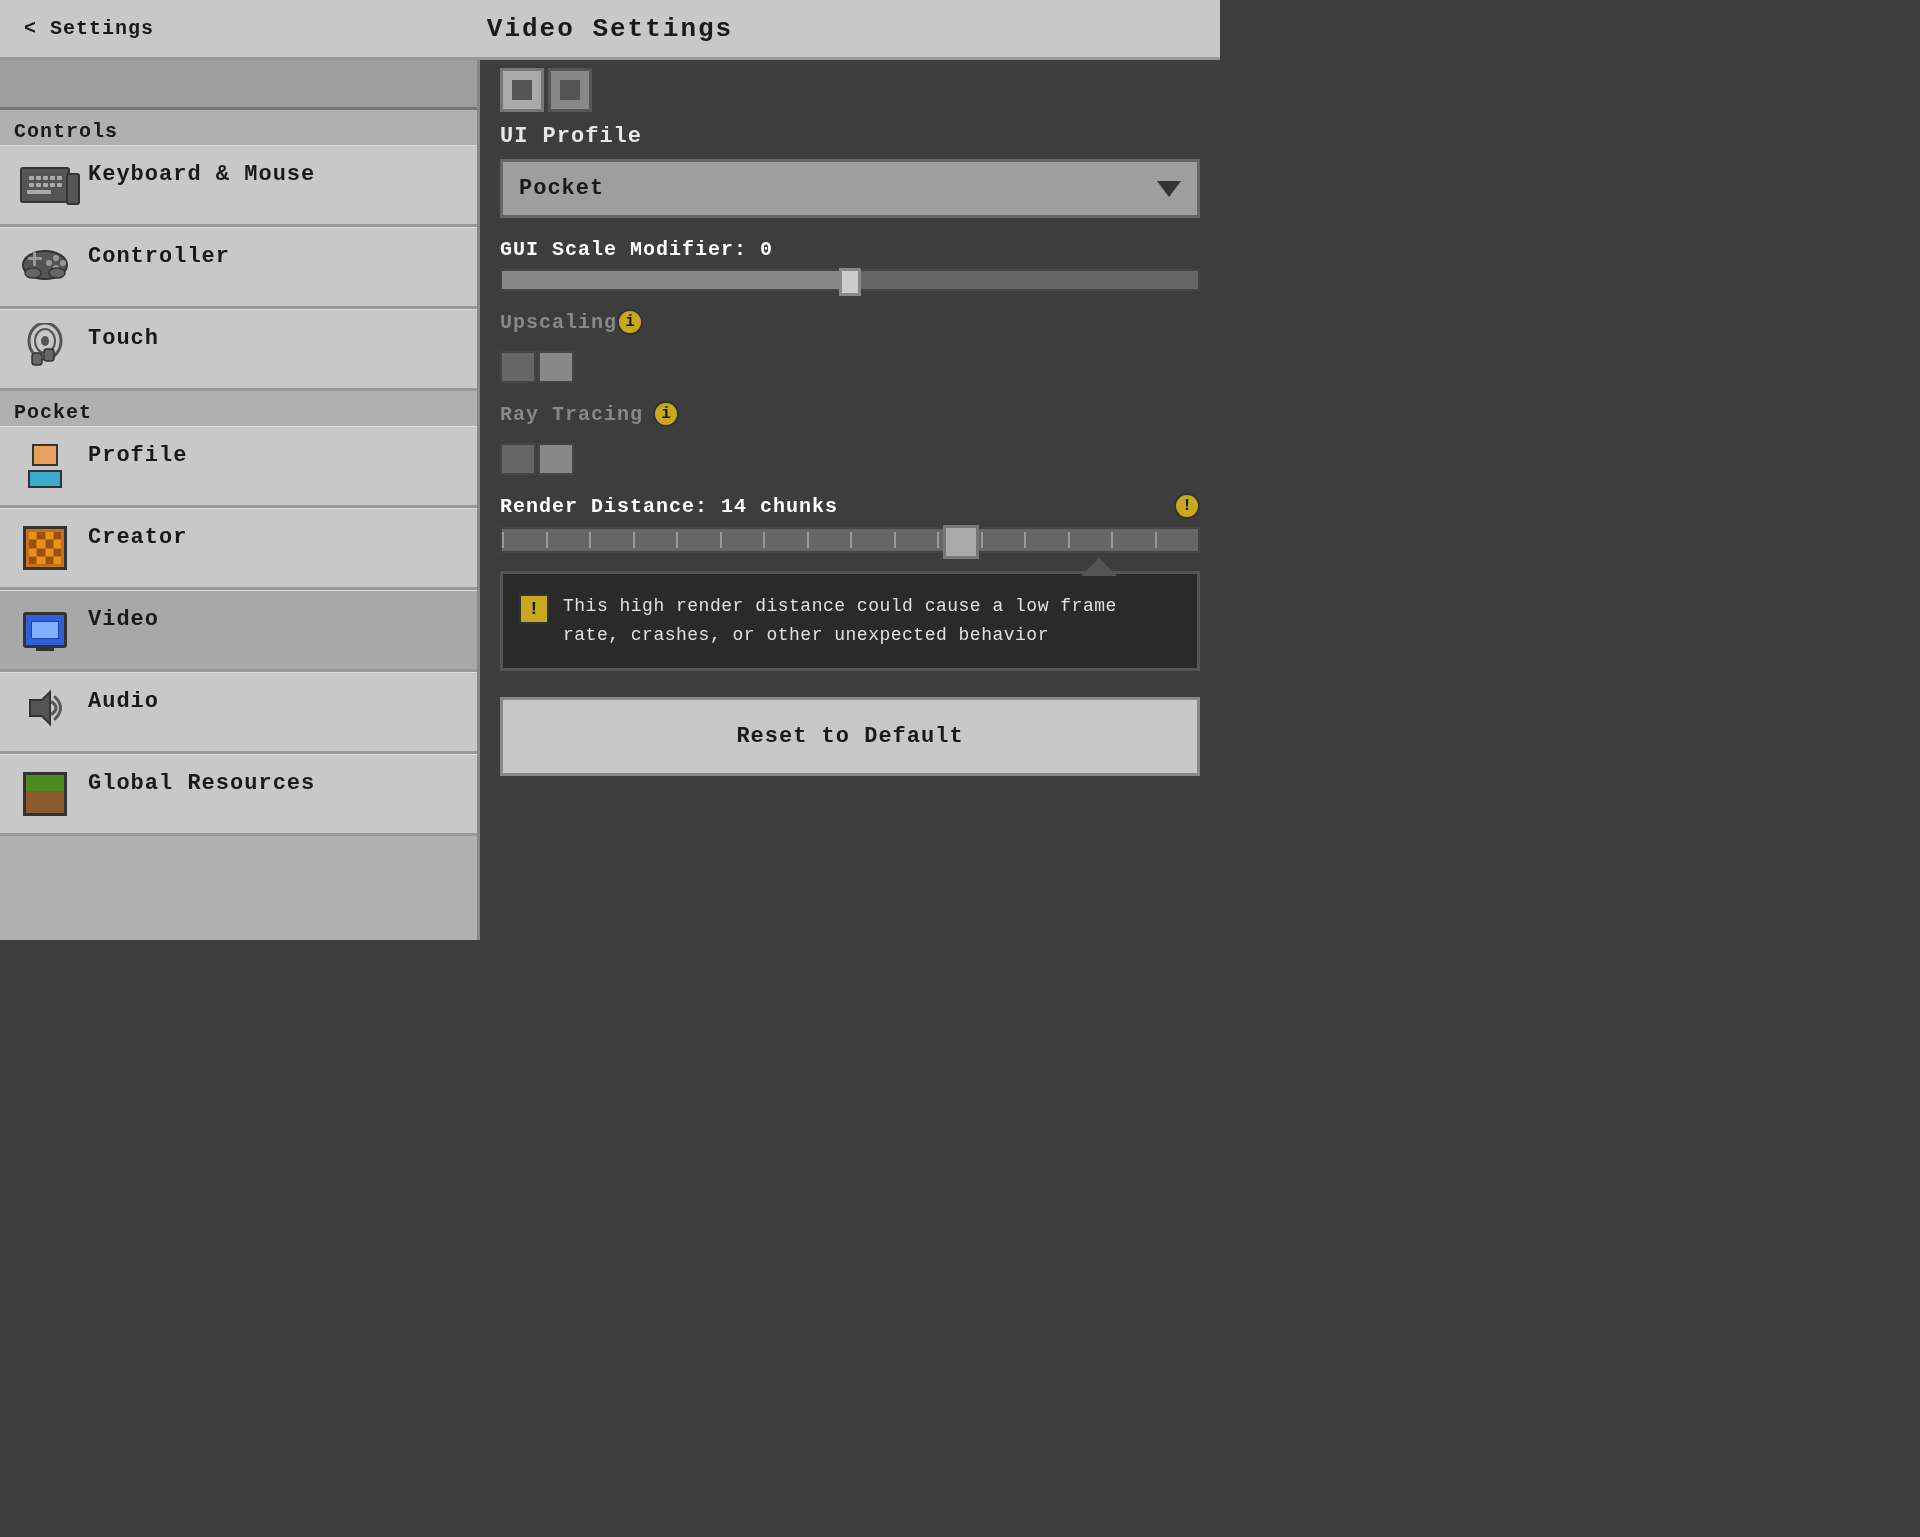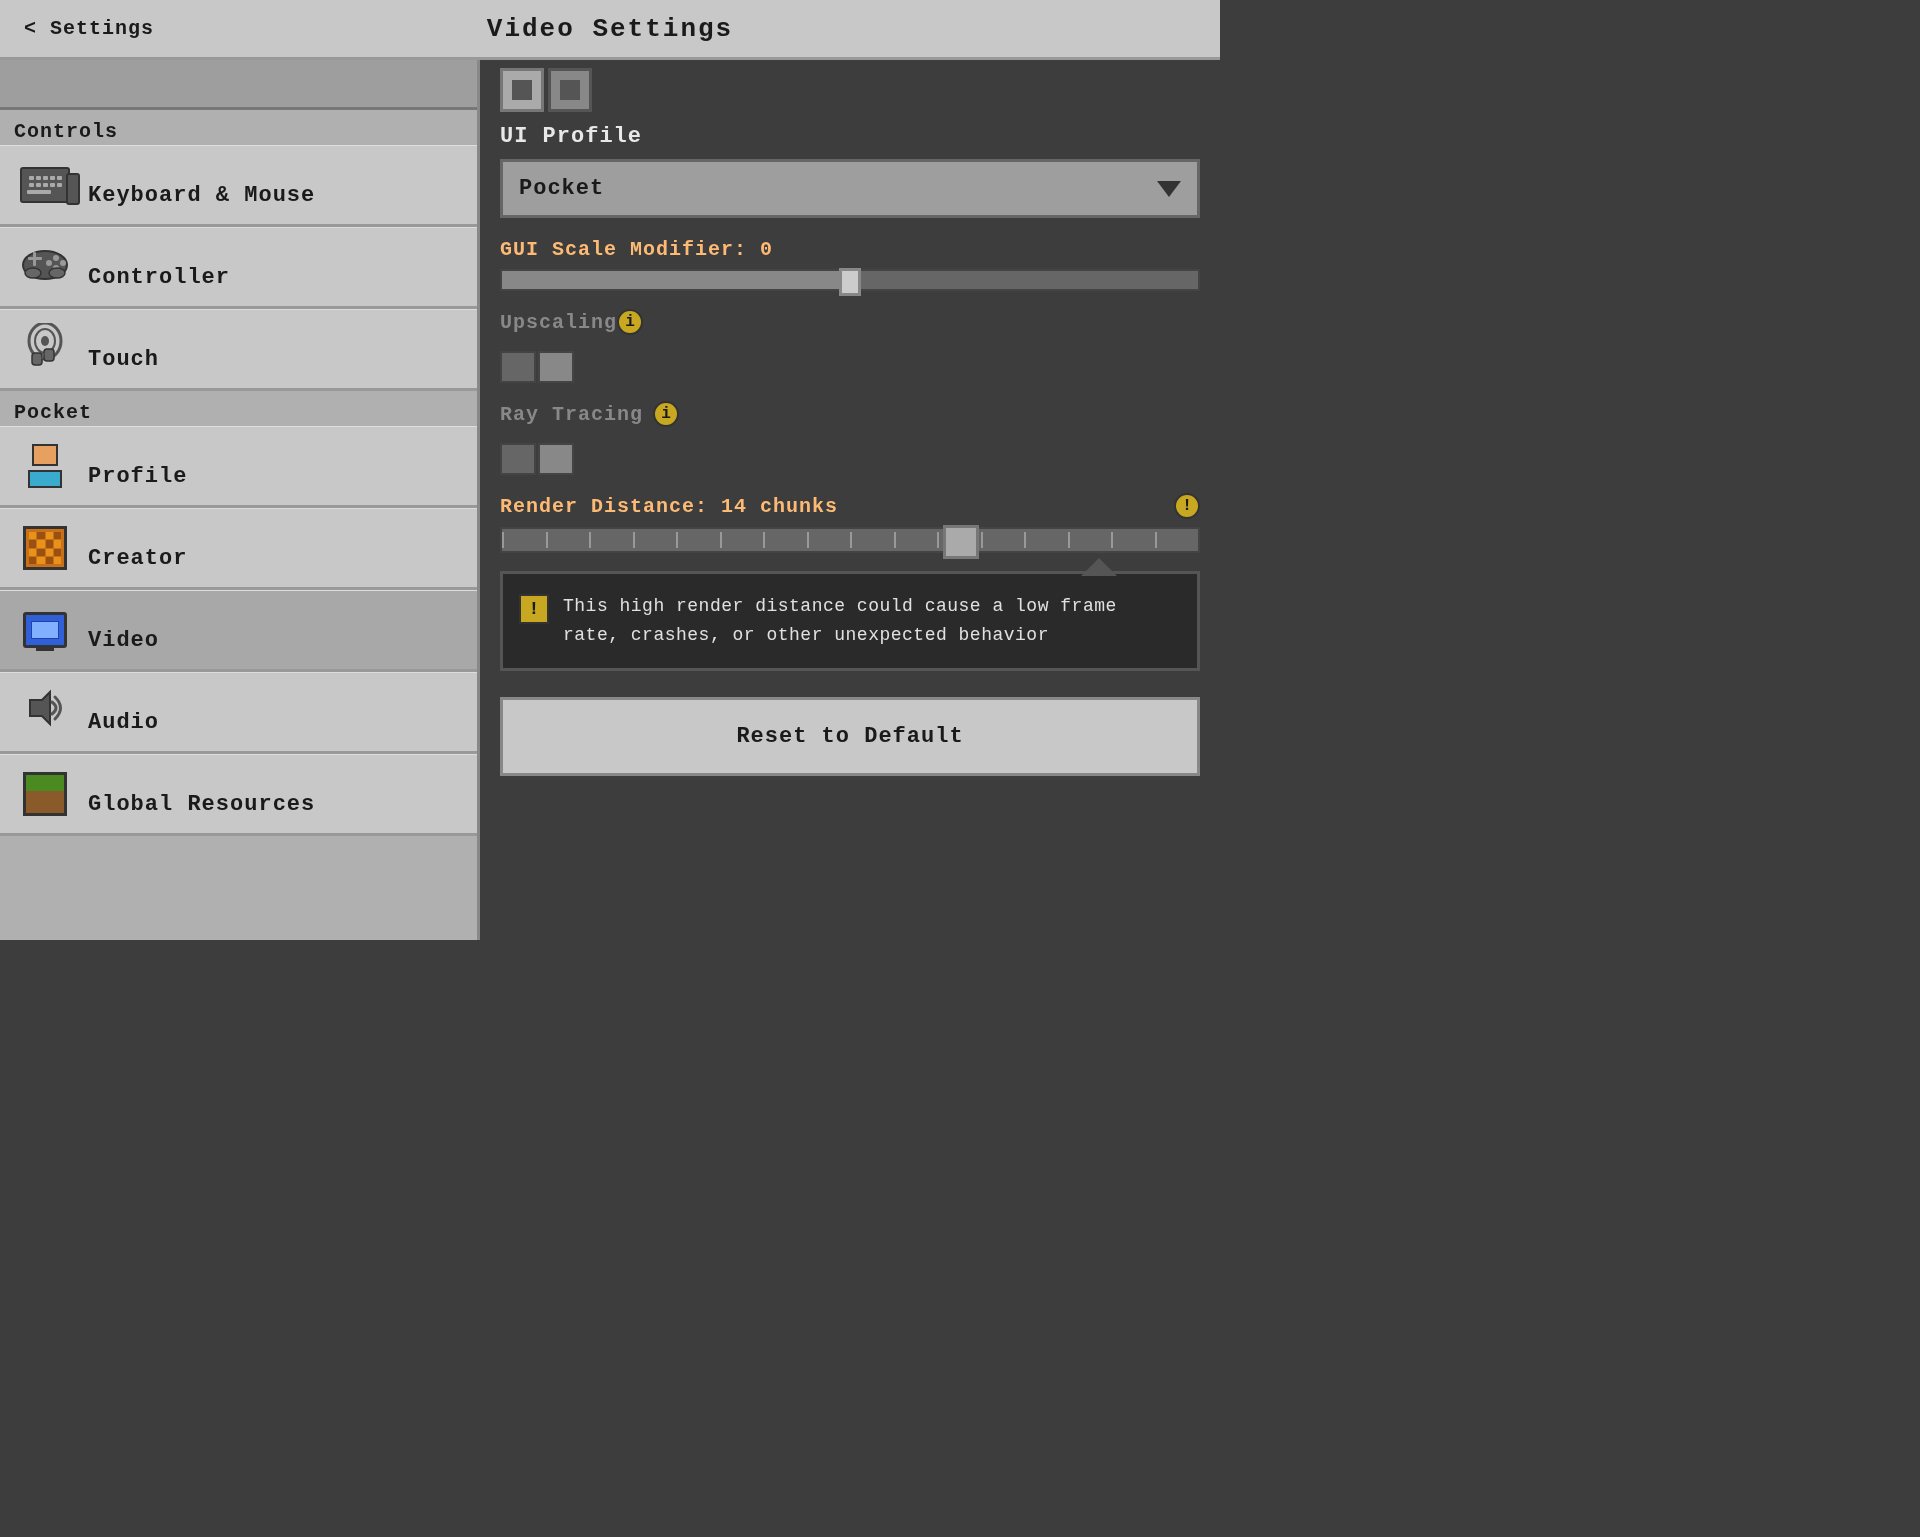--- a/index.html
+++ b/index.html
@@ -65,21 +65,21 @@
     .section-label {
       font-size: 20px;
       font-weight: bold;
       color: #1a1a1a;
       padding: 10px 14px 2px 14px;
       letter-spacing: 1px;
     }
 
     .sidebar-item {
       display: flex;
-      align-items: flex-end;
+      align-items: flex-start;
       gap: 16px;
       padding: 16px 18px;
       background: #c8c8c8;
       border-bottom: 3px solid #999;
       cursor: pointer;
       border-top: 1px solid #ddd;
     }
     .sidebar-item.active {
       background: #a8a8a8;
     }
@@ -311,21 +311,21 @@
       width: 0;
       height: 0;
       border-left: 12px solid transparent;
       border-right: 12px solid transparent;
       border-top: 16px solid #333;
     }
 
     
     .slider-label {
       font-size: 20px;
-      color: #fdba74;
+      color: #ffffff;
       font-weight: bold;
       letter-spacing: 1px;
       margin-bottom: 8px;
     }
 
     .slider-track {
       width: 100%;
       height: 22px;
       background: #666;
       border: 2px solid #444;

